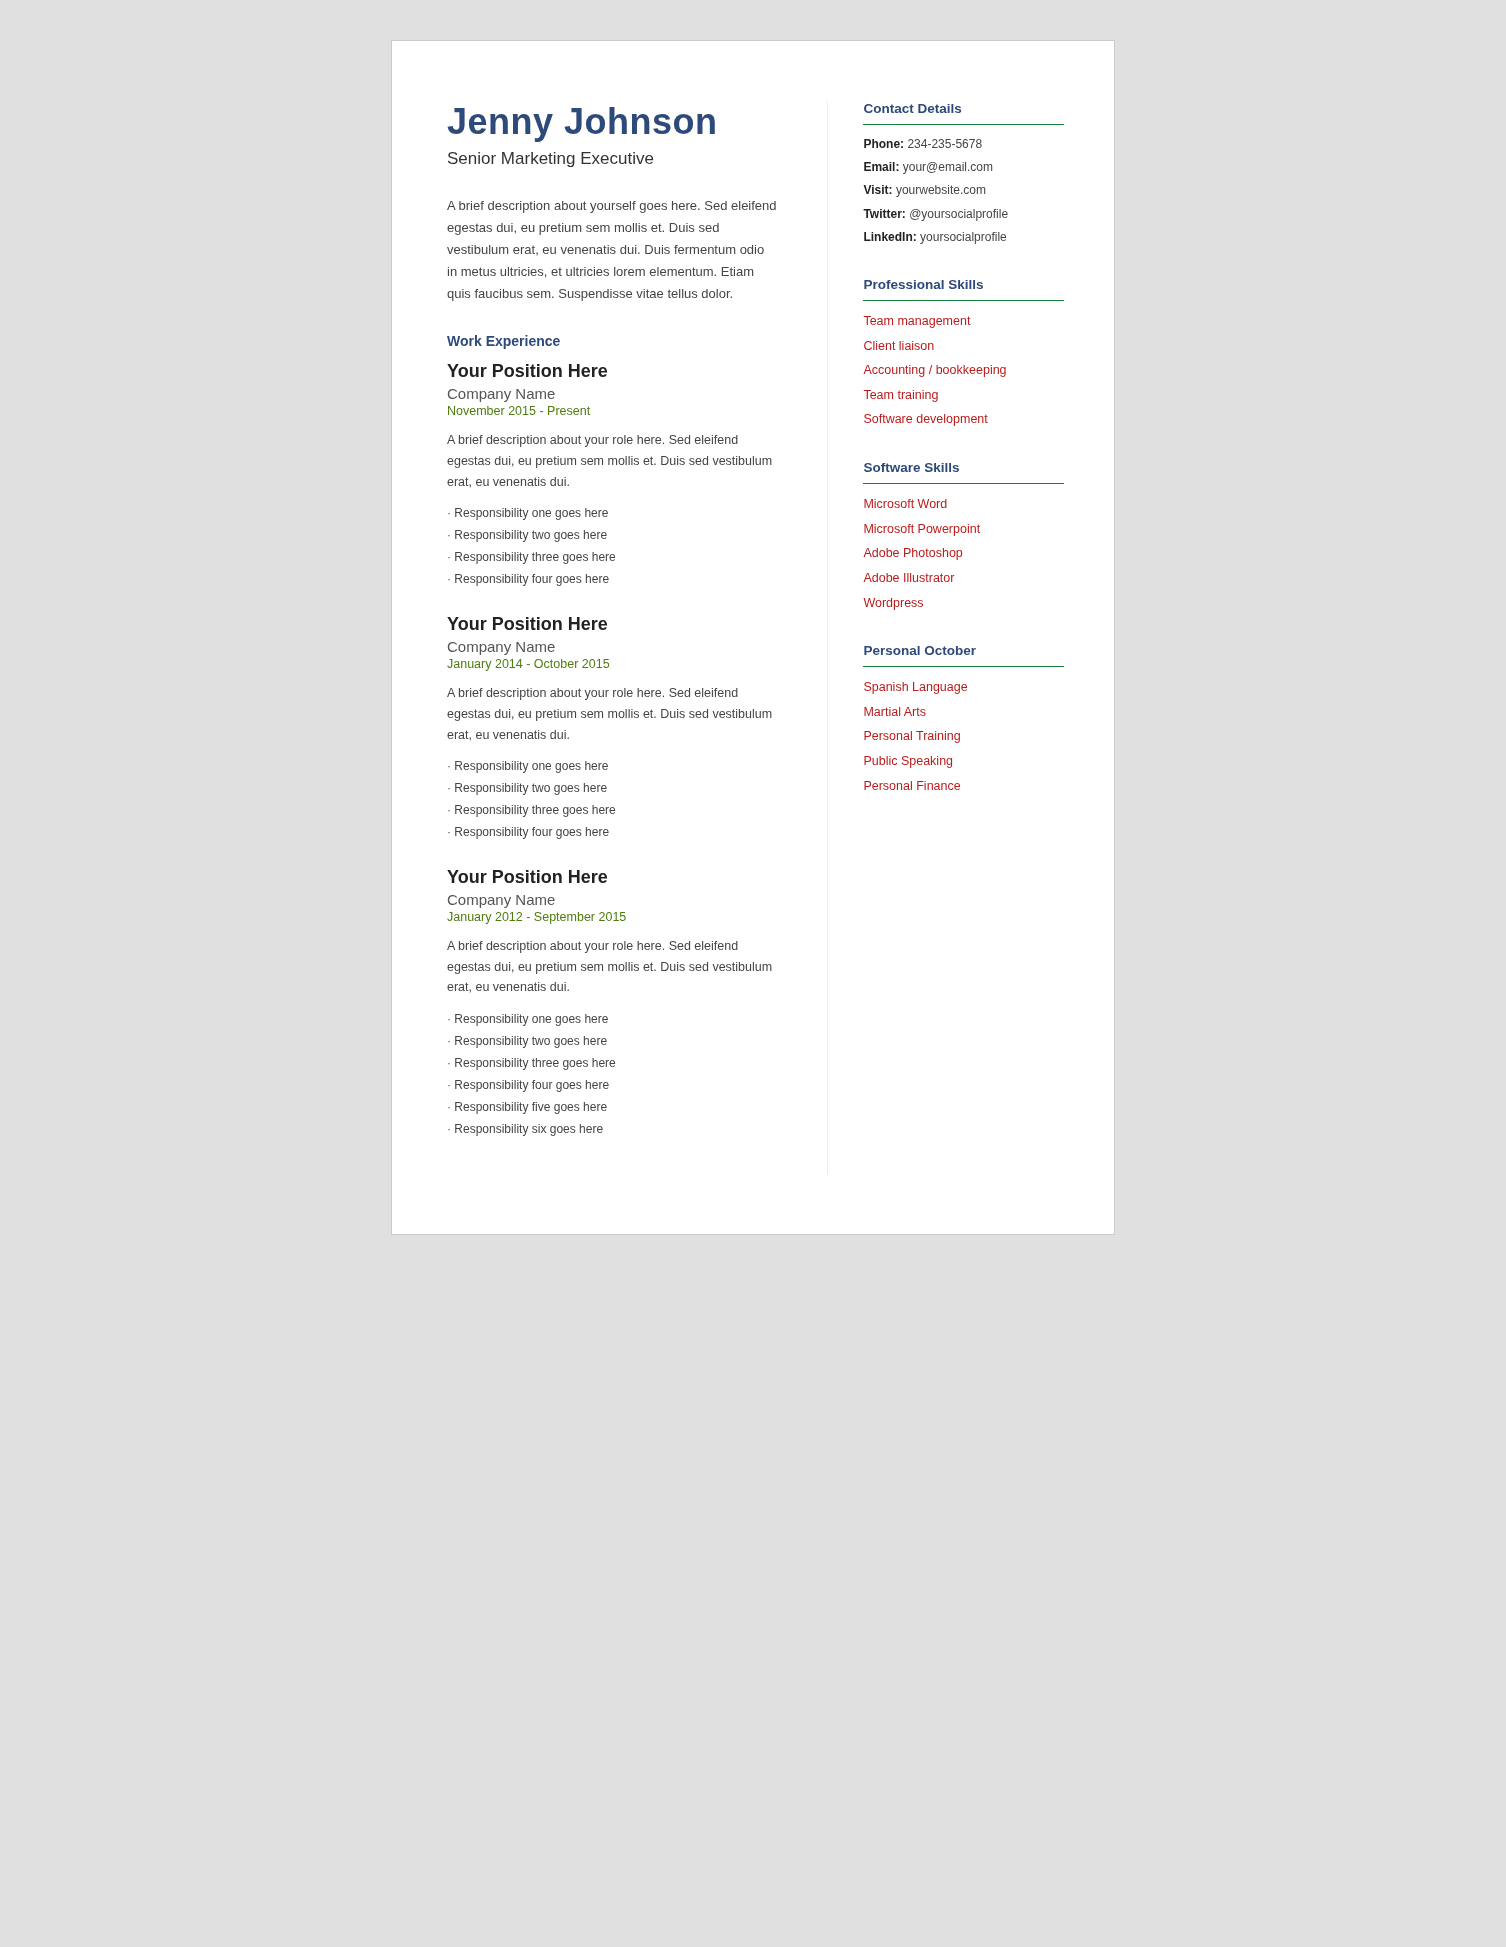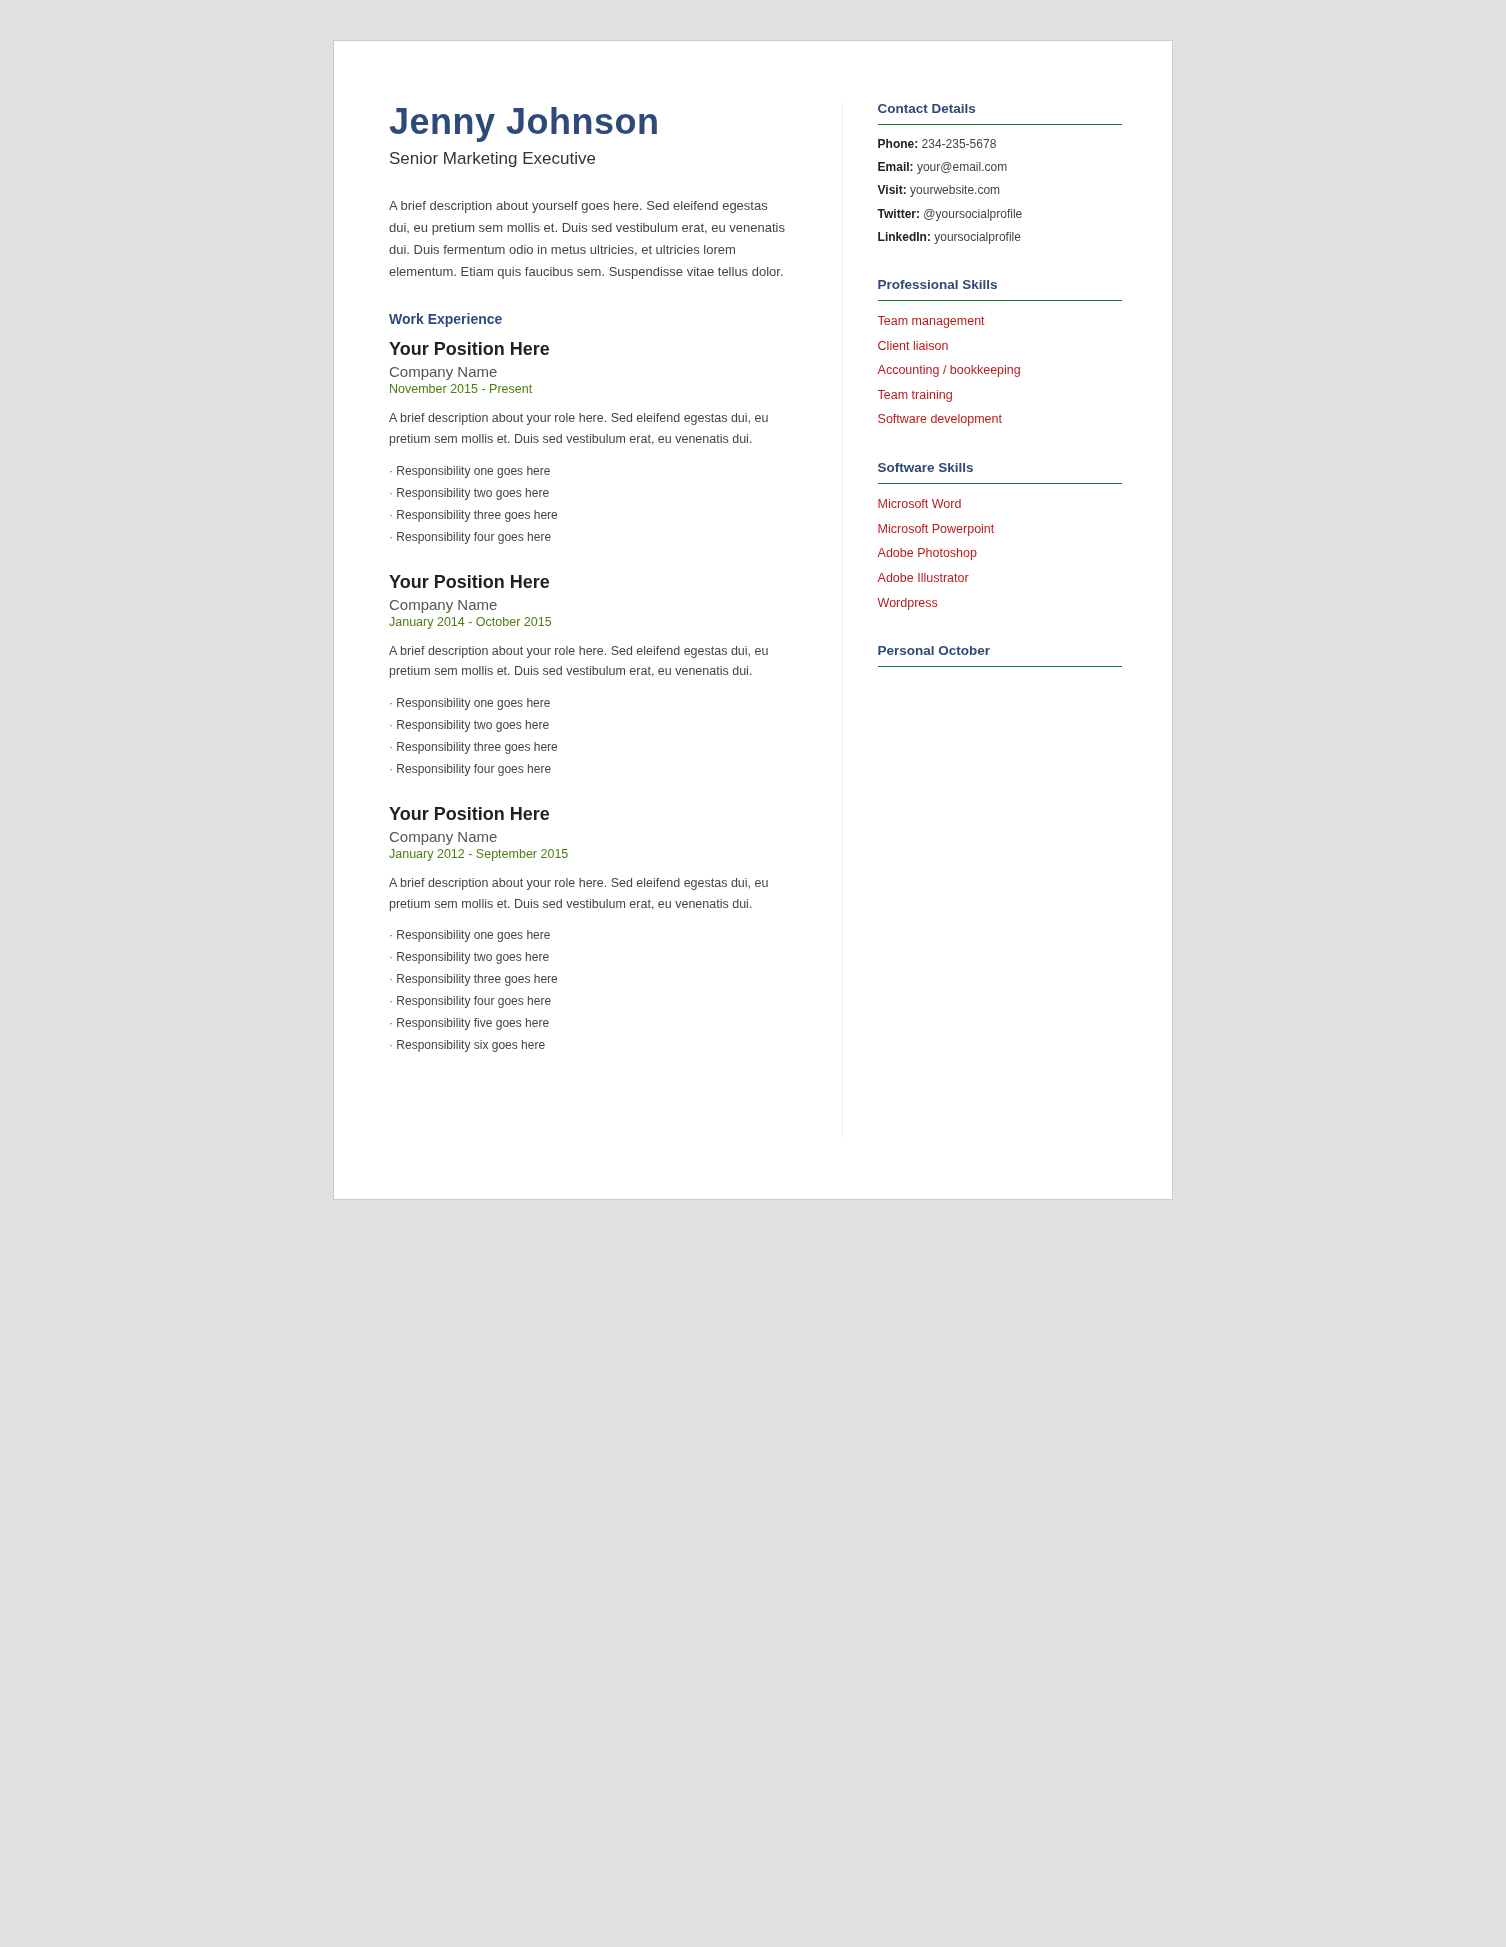--- a/index.html
+++ b/index.html
@@ -12,21 +12,21 @@
       background: #e0e0e0;
       display: flex;
       justify-content: center;
       align-items: flex-start;
       padding: 40px 20px;
       font-family: 'Arial', sans-serif;
     }
 
     .resume-page {
       background: #ffffff;
-      width: 840px;
+      width: 724px;
       min-height: 1160px;
       border: 1px solid #cccccc;
       display: flex;
       flex-direction: row;
       padding: 60px 50px 60px 55px;
       gap: 50px;
     }
 
     
     .left-col {
@@ -245,17 +245,24 @@
           <div class="skill-item">Microsoft Word</div>
           <div class="skill-item">Microsoft Powerpoint</div>
           <div class="skill-item">Adobe Photoshop</div>
           <div class="skill-item">Adobe Illustrator</div>
           <div class="skill-item">Wordpress</div>
         </div>
     </div>
 
     <div class="right-section">
       <div class="right-section-heading">Personal October</div>
+      <div id="personal-skills-list">
+          <div class="skill-item">Spanish Language</div>
+          <div class="skill-item">Martial Arts</div>
+          <div class="skill-item">Personal Training</div>
+          <div class="skill-item">Public Speaking</div>
+          <div class="skill-item">Personal Finance</div>
+        </div>
     </div>
 
   </div>
 
 </div>
 
 </body></html>

